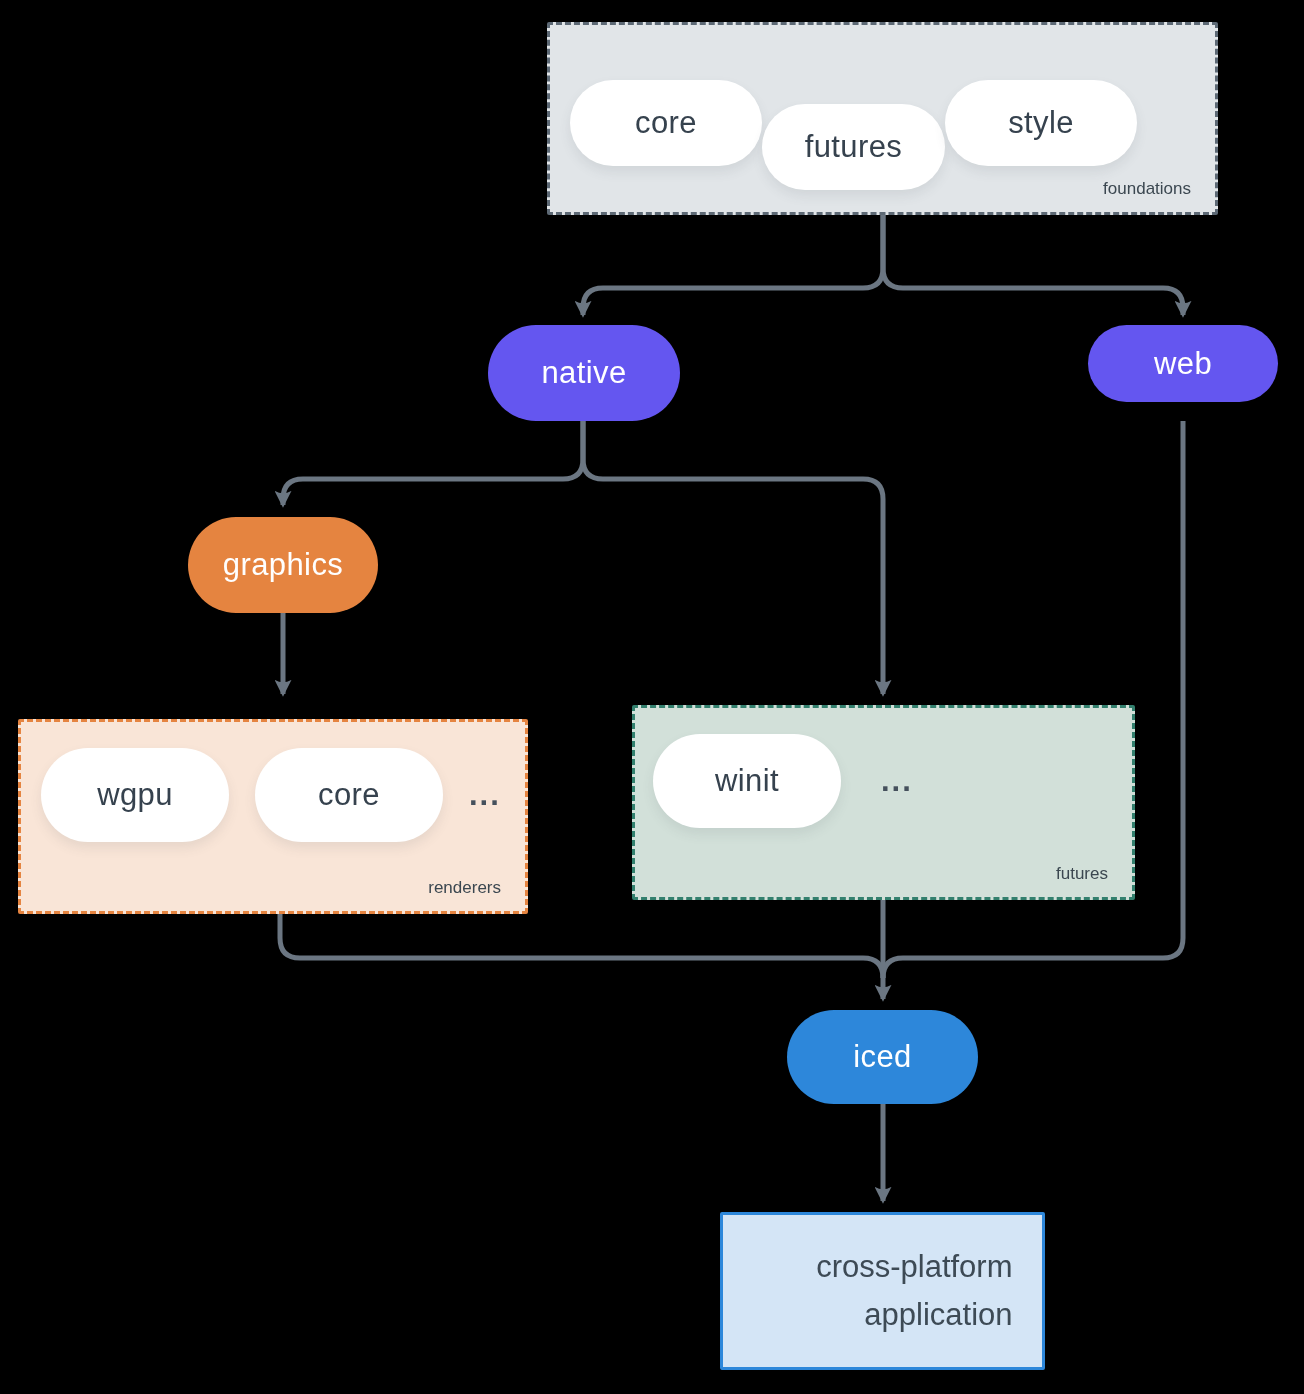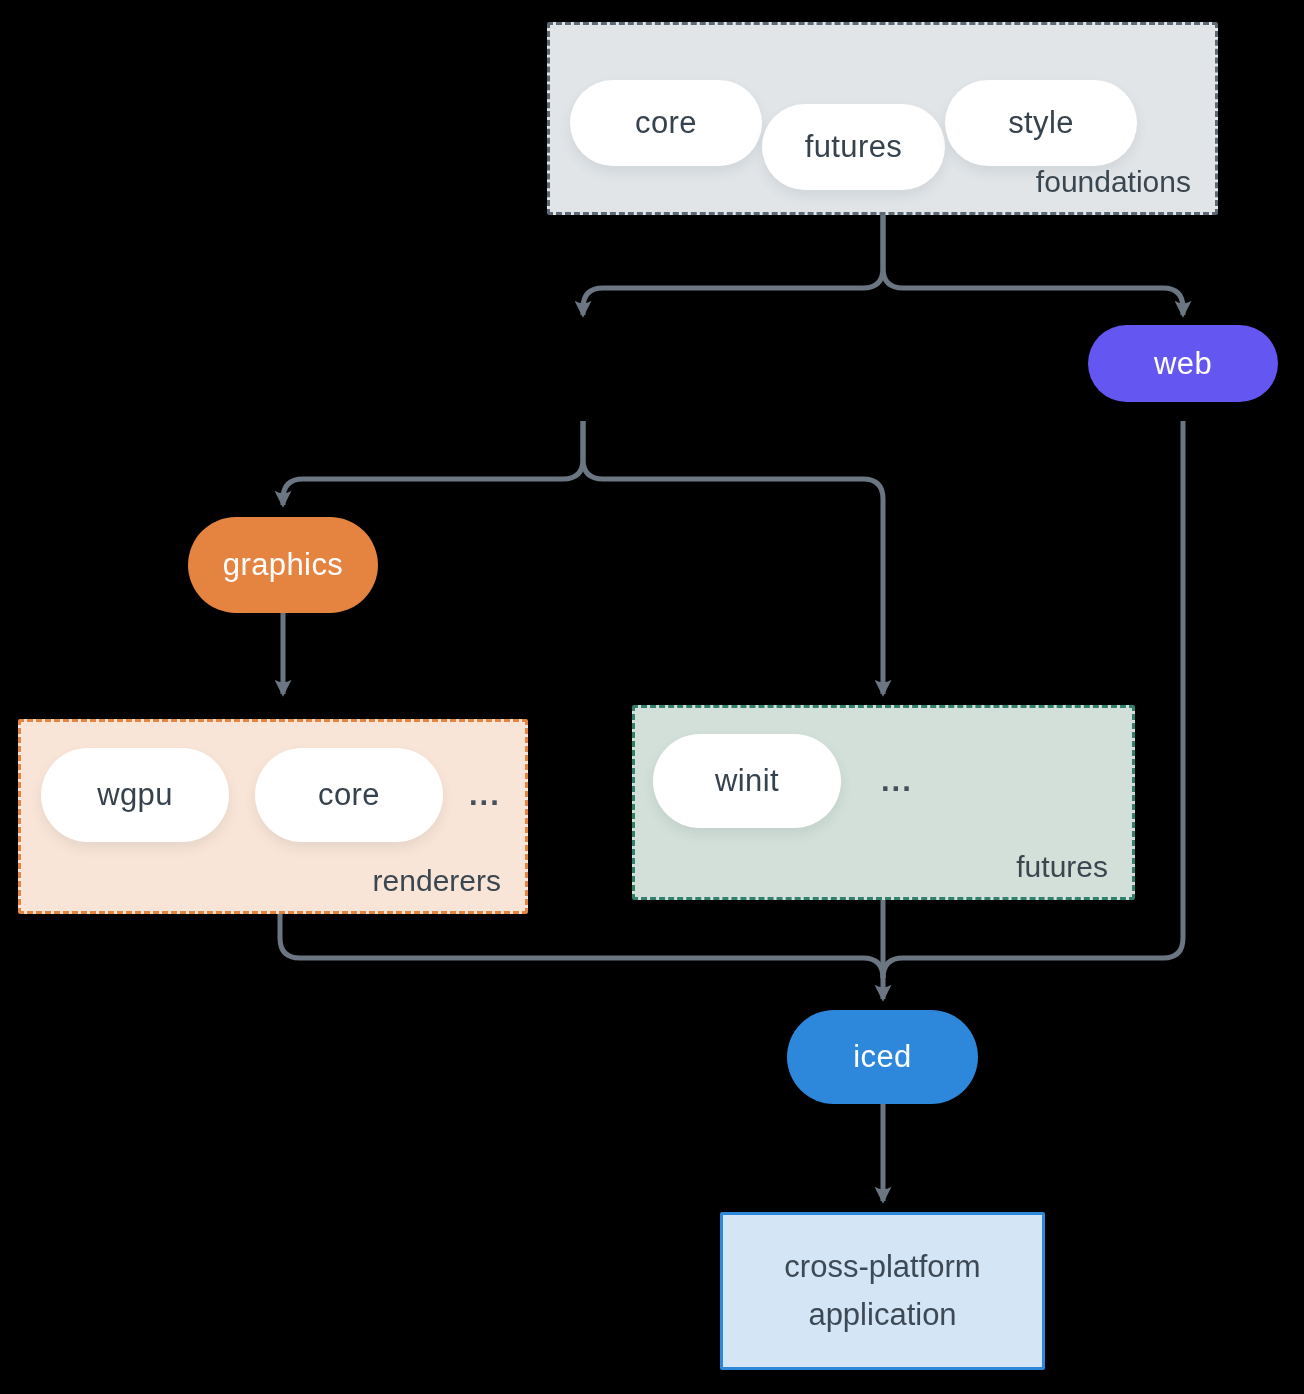--- a/index.html
+++ b/index.html
@@ -42,27 +42,27 @@
 
   .node{position:absolute;display:flex;align-items:center;justify-content:center;
     font-size:31px;letter-spacing:.4px;color:#fff;border-radius:48px;}
   .node-native{left:488px;top:325px;width:192px;height:96px;background:var(--purple);}
   .node-web{left:1088px;top:325px;width:190px;height:77px;background:var(--purple);}
   .node-graphics{left:188px;top:517px;width:190px;height:96px;background:var(--orange);}
   .node-iced{left:787px;top:1010px;width:191px;height:94px;background:var(--blue);}
 
   .ellipsis{font-size:31px;font-weight:600;letter-spacing:2px;color:#45505c;}
 
-  .group-label{position:absolute;right:24px;bottom:13px;font-size:30px;color:var(--label);}
+  .group-label{position:absolute;right:24px;bottom:13px;font-size:17px;color:var(--label);}
 
   .app-box{position:absolute;left:720px;top:1212px;width:325px;height:158px;
     box-sizing:border-box;background:var(--app_fill);border:3px solid var(--app_border);
     border-radius:2px;display:flex;align-items:center;justify-content:center;text-align:center;
     font-size:31px;line-height:1.55;color:#3d4a55;}
-  .app-box span{display:block;width:260px;}
+  .app-box span{display:block;width:260px;text-align:right;}
 </style>
 </head>
 <body>
 
 <div class="canvas">
 
   <svg class="edges" viewBox="0 0 1304 1394" xmlns="http://www.w3.org/2000/svg">
     <defs>
       <marker id="arrow" viewBox="0 0 12 12" refX="10" refY="6" markerWidth="17" markerHeight="17" markerUnits="userSpaceOnUse" orient="auto">
         <path d="M0,0 L12,6 L0,12 Q3.5,6 0,0 Z" fill="#6b7682"></path>
@@ -81,20 +81,21 @@
 
   <div class="group group-foundations">
     <div class="pill-row">
       <div class="pill white">core</div>
       <div class="pill white">futures</div>
       <div class="pill white">style</div>
     </div>
     <div class="group-label">foundations</div>
   </div>
 
+  <div class="node node-native">native</div>
   <div class="node node-web">web</div>
 
   <div class="node node-graphics">graphics</div>
 
   <div class="group group-renderers">
     <div class="pill-row">
       <div class="pill white inner">wgpu</div>
       <div class="pill white inner">core</div>
       <div class="ellipsis">...</div>
     </div>

